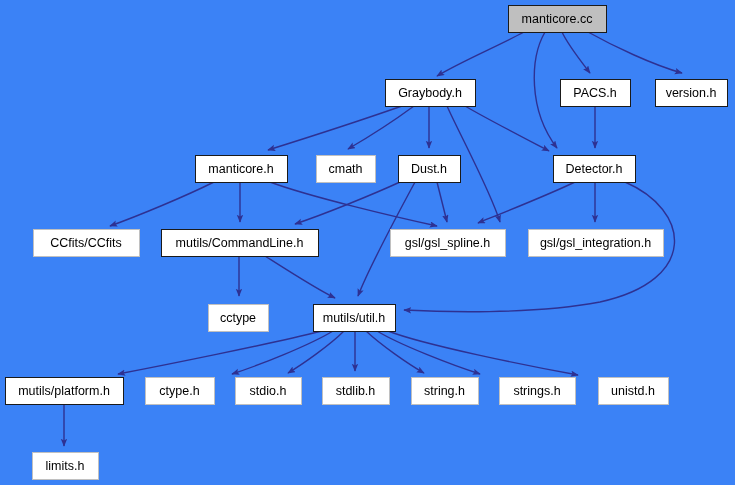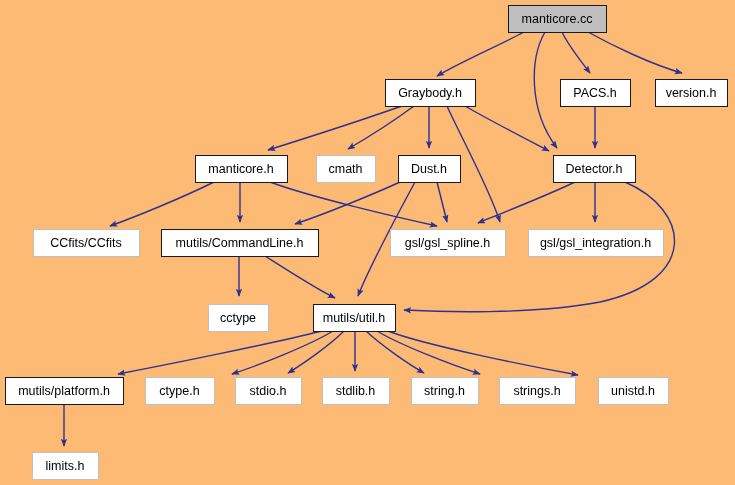--- a/index.html
+++ b/index.html
@@ -4,21 +4,21 @@
 <style>
   html, body {
     margin: 0;
     padding: 0;
     background: #ffffff;
   }
   #graph-root {
     position: relative;
     width: 735px;
     height: 485px;
-    background: #fdba74;
+    background: #3b82f6;
     font-family: "Liberation Sans", sans-serif;
     overflow: hidden;
   }
   svg#graph-canvas {
     position: absolute;
     left: 0;
     top: 0;
     width: 735px;
     height: 485px;
   }

